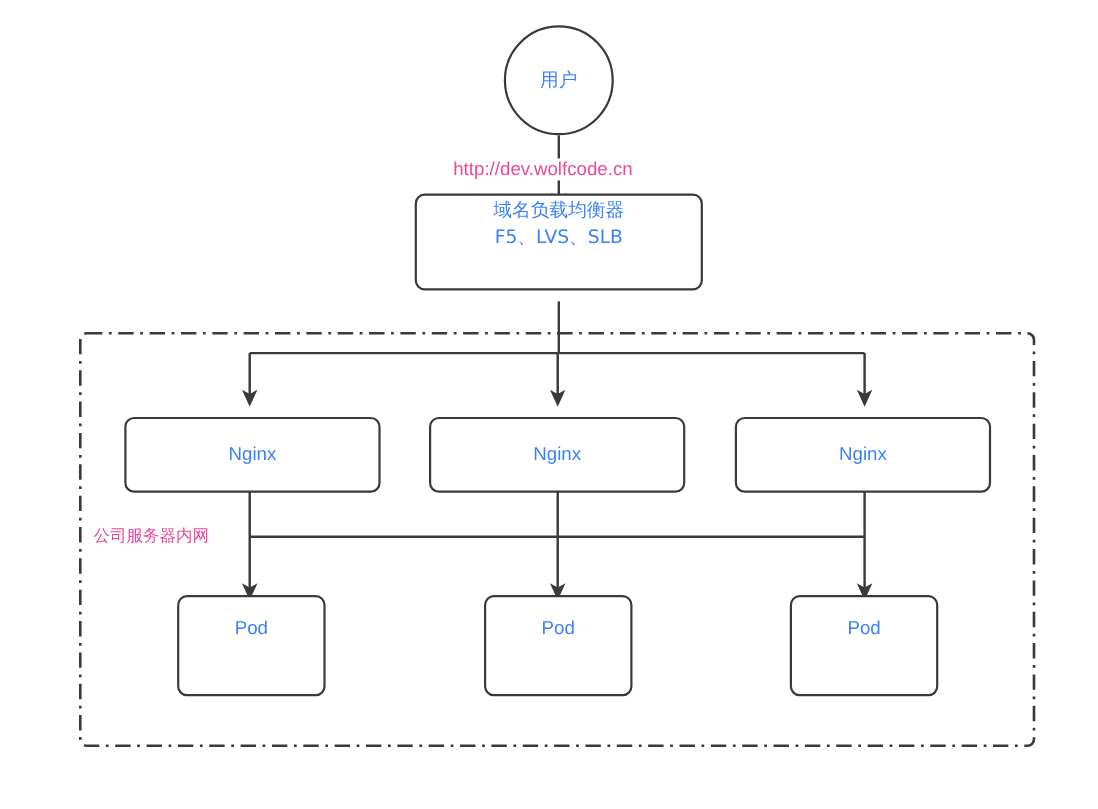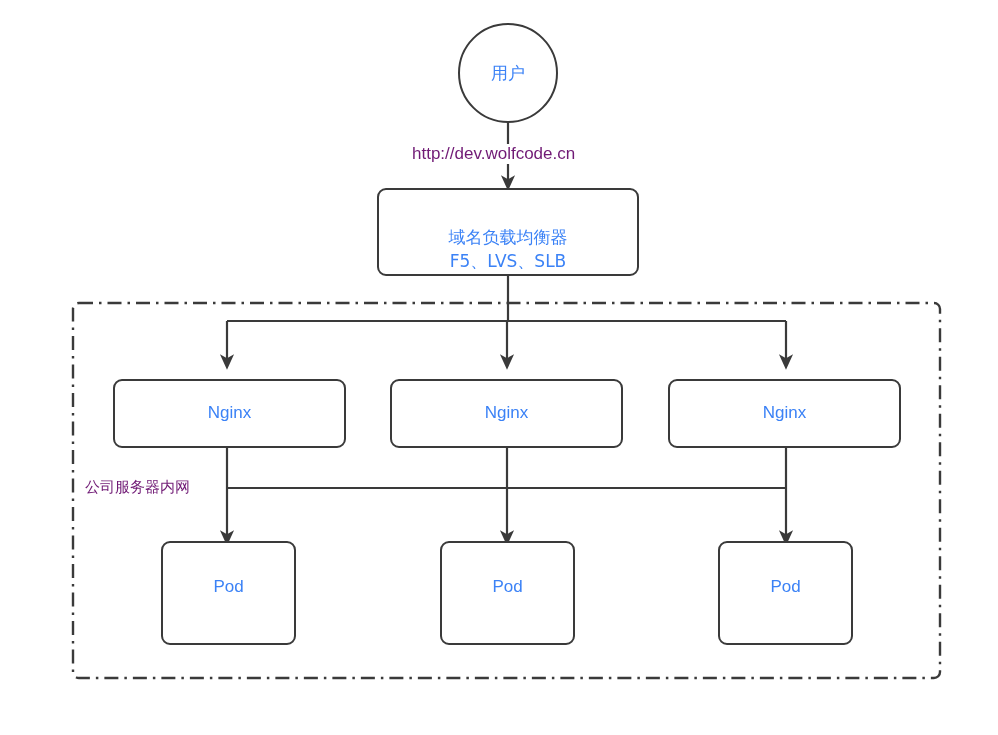--- a/index.html
+++ b/index.html
@@ -50,51 +50,51 @@
     white-space: pre-line;
   }
   
   #user-node {
     left: 458px; top: 23px;
     width: 100px; height: 100px;
     font-size: 17px;
   }
   
   #lb-node {
-    left: 377px; top: 188px;
+    left: 377px; top: 176px;
     width: 262px; height: 88px;
-    align-items: flex-end;
+    align-items: flex-start;
     justify-content: center;
     padding-top: 1px;
     font-size: 17px;
   }
   
   .nginx-node {
     top: 379px;
     width: 233px; height: 69px;
     font-size: 17px;
   }
   #nginx-0 { left: 113px; }
   #nginx-1 { left: 390px; }
   #nginx-2 { left: 668px; }
   
   .pod-node {
     top: 541px;
-    width: 135px; height: 104px;
+    width: 135px; height: 92px;
     font-size: 17px;
     align-items: flex-start;
-    padding-top: 32px;
+    padding-top: 16px;
   }
   #pod-0 { left: 161px; }
   #pod-1 { left: 440px; }
   #pod-2 { left: 718px; }
   
   .edge-label {
     position: absolute;
-    color: #701a75;
+    color: #ec4899;
     background: #ffffff;
     white-space: nowrap;
   }
   #url-label {
     left: 408px; top: 144px;
     font-size: 17px;
     padding: 0 4px;
   }
   #intranet-label {
     left: 85px; top: 478px;

